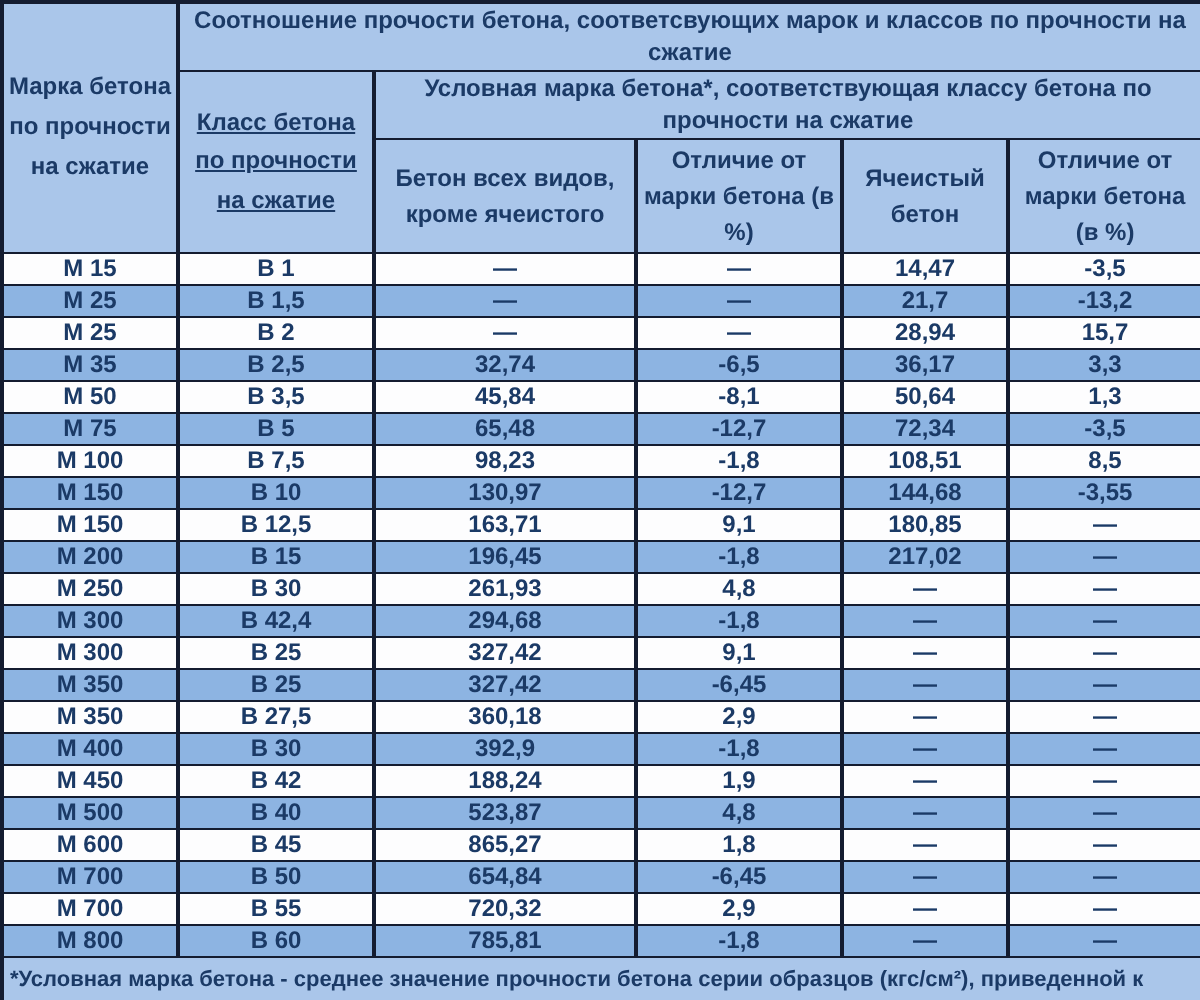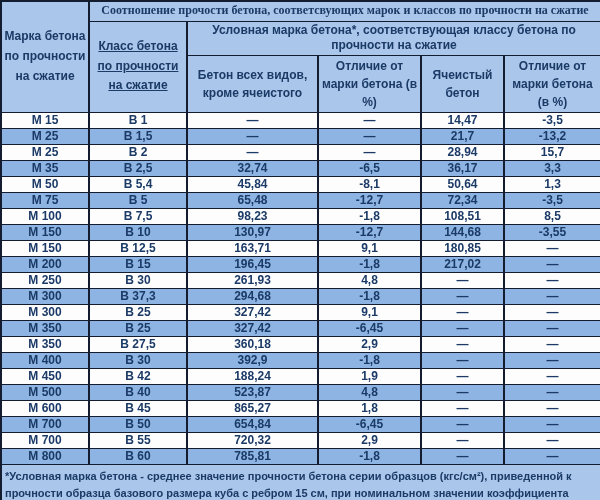--- a/index.html
+++ b/index.html
@@ -31,21 +31,21 @@
   }
 
   thead th {
     background: var(--header-bg);
     font-size: 12px;
     font-weight: 700;
     line-height: 1.3;
     padding: 1px 2px;
   }
 
-  th.band-top     { height: 20px; font-family: Liberation Serif, serif; }
+  th.band-top     { height: 20px; }
   th.band-sub     { height: 21px; margin-left: 38px; }
   tr.band-cols th { height: 42px; line-height: 1.5; }
   th.col1-head    { line-height: 1.65; margin-top: 44px; }
   th.col2-head    { line-height: 1.65; text-decoration: underline; }
 
   tbody td {
     height: 16px;
     font-size: 12px;
     font-weight: 700;
     line-height: 15px;
@@ -122,21 +122,21 @@
         <tr class="blue">
           <td>М 35</td>
           <td>В 2,5</td>
           <td>32,74</td>
           <td>-6,5</td>
           <td>36,17</td>
           <td>3,3</td>
         </tr>
         <tr class="white">
           <td>М 50</td>
-          <td>В 5,4</td>
+          <td>В 3,5</td>
           <td>45,84</td>
           <td>-8,1</td>
           <td>50,64</td>
           <td>1,3</td>
         </tr>
         <tr class="blue">
           <td>М 75</td>
           <td>В 5</td>
           <td>65,48</td>
           <td>-12,7</td>
@@ -178,21 +178,21 @@
         <tr class="white">
           <td>М 250</td>
           <td>В 30</td>
           <td>261,93</td>
           <td>4,8</td>
           <td>—</td>
           <td>—</td>
         </tr>
         <tr class="blue">
           <td>М 300</td>
-          <td>В 37,3</td>
+          <td>В 42,4</td>
           <td>294,68</td>
           <td>-1,8</td>
           <td>—</td>
           <td>—</td>
         </tr>
         <tr class="white">
           <td>М 300</td>
           <td>В 25</td>
           <td>327,42</td>
           <td>9,1</td>

